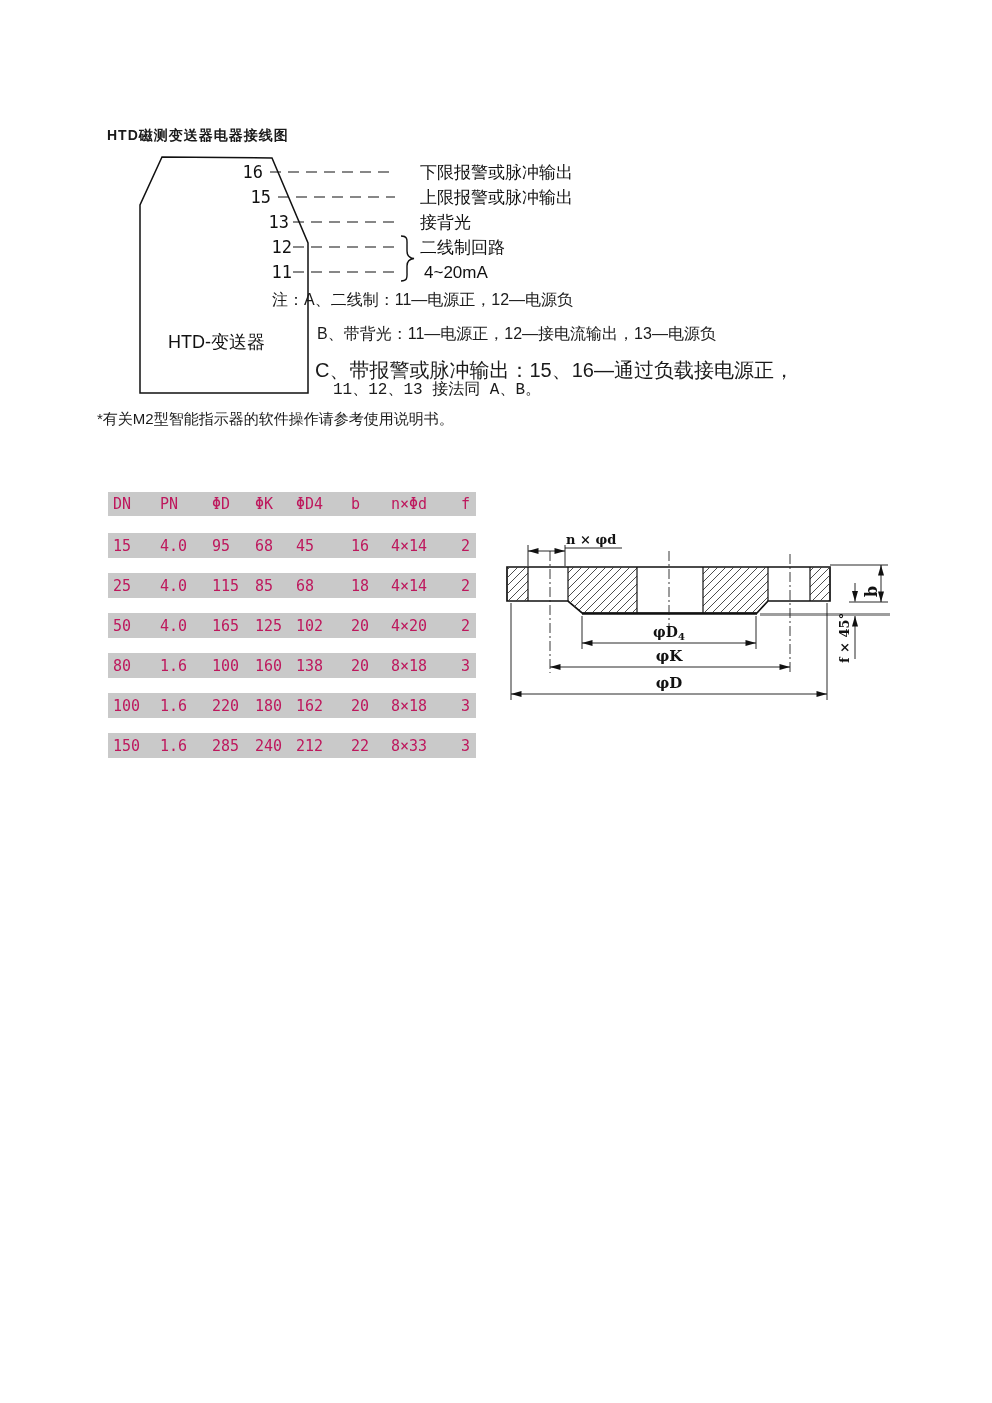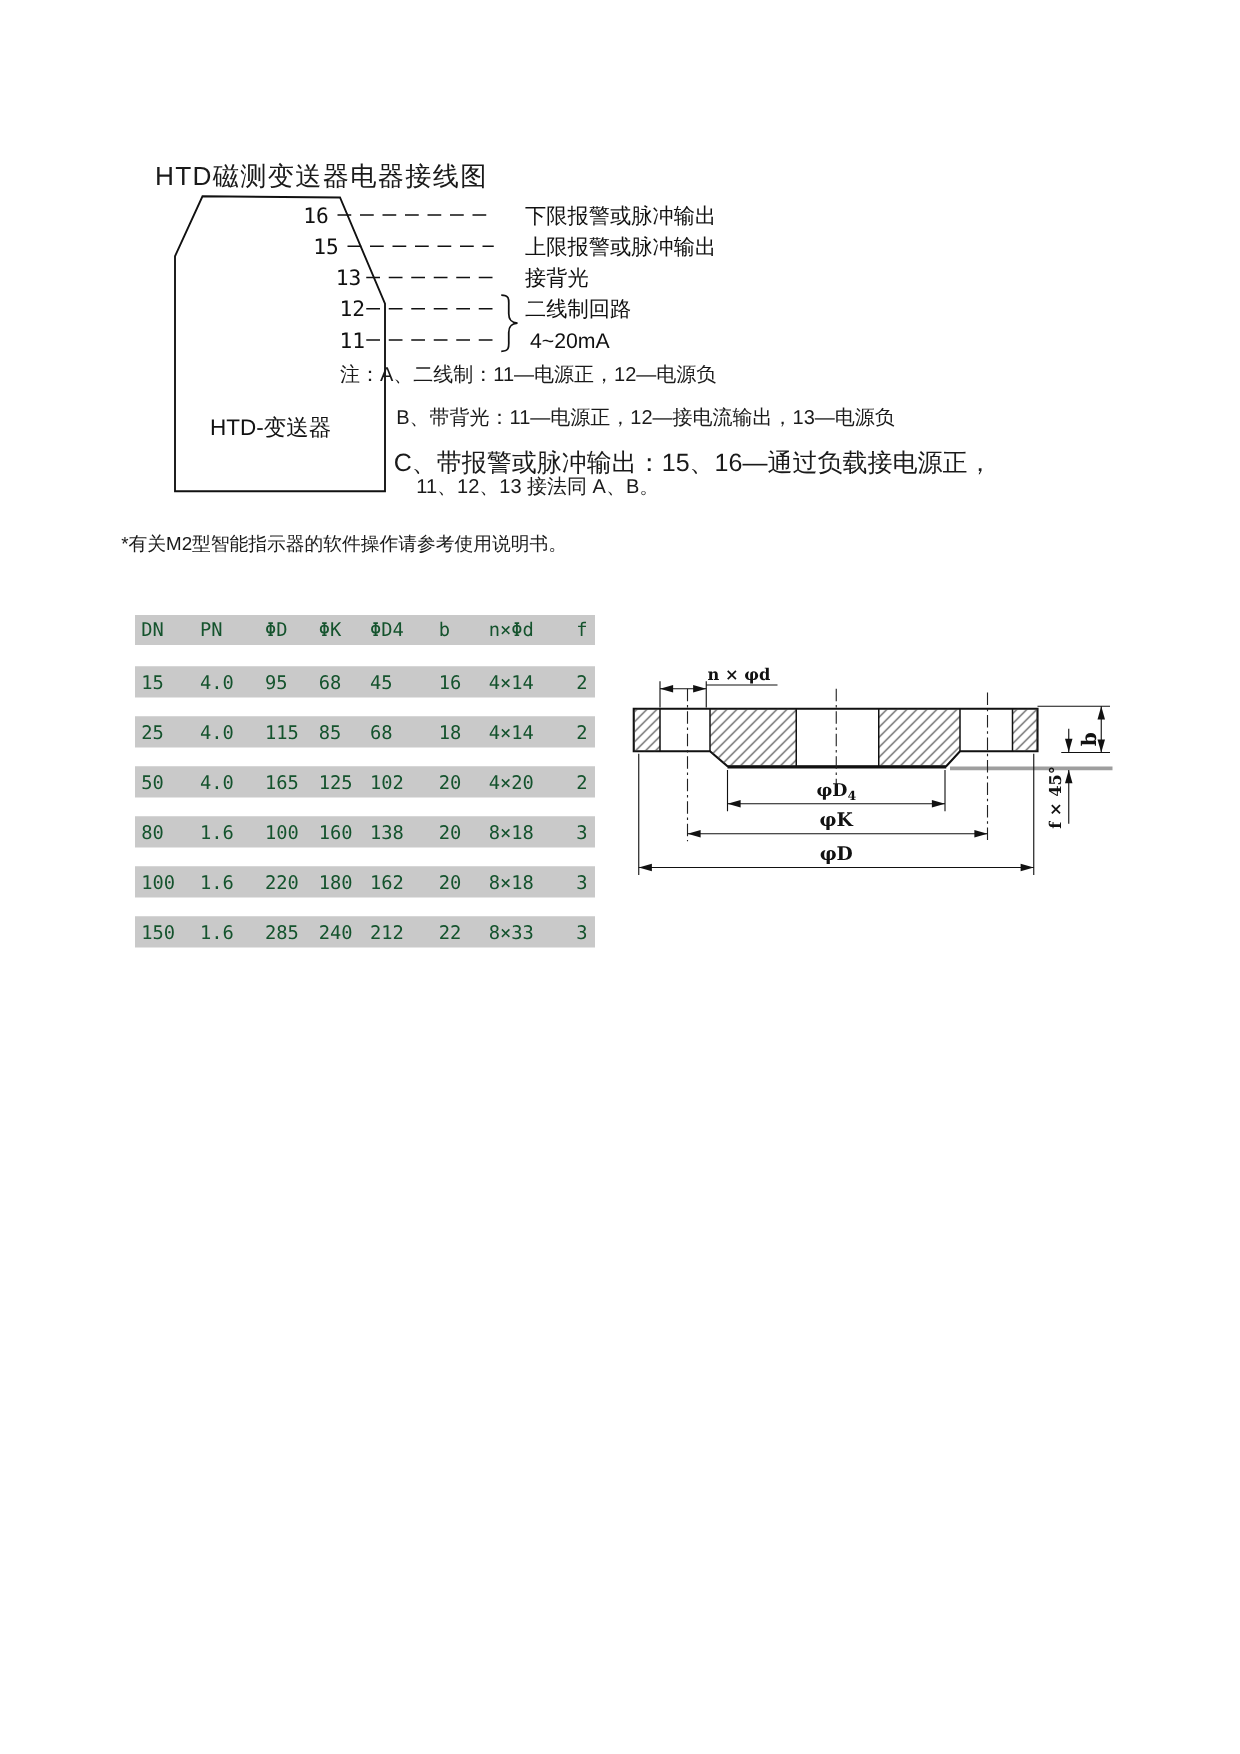--- a/index.html
+++ b/index.html
@@ -3,33 +3,33 @@
 <meta charset="utf-8">
 <style>
   html,body{margin:0;padding:0;background:#ffffff;}
   .page{
     position:relative;width:992px;height:1403px;background:#ffffff;overflow:hidden;
     font-family:"Liberation Sans",sans-serif;color:#1a1a1a;
   }
   .abs{position:absolute;white-space:nowrap;}
   .cjk{font-family:"Liberation Sans",sans-serif;color:#1a1a1a;}
   .mono{font-family:"DejaVu Sans Mono",monospace;}
-  #doc-title{left:124px;top:127px;font-size:21px;letter-spacing:1px;}
+  #doc-title{left:107px;top:127px;font-size:14px;letter-spacing:1px;font-weight:bold;}
   #note-a{left:272px;top:290px;font-size:16px;}
   #note-b{left:317px;top:324px;font-size:16px;}
   #note-c{left:315px;top:357px;font-size:20px;}
-  #note-d{left:333px;top:379px;font-size:16px;}
-  #footnote{left:97px;top:426px;font-size:15px;}
+  #note-d{left:333px;top:379px;font-size:16px;font-family:Liberation Mono, monospace;}
+  #footnote{left:97px;top:410px;font-size:15px;}
   #appendix-caption{left:107px;top:462px;font-size:15px;letter-spacing:0.5px;}
   
   #flange-table{position:absolute;left:108px;top:492px;width:372px;}
   .trow{
     display:flex;align-items:center;background:#c9c9c9;height:25px;
     margin-bottom:15px;font-family:"DejaVu Sans Mono",monospace;font-size:15px;
-    color:#14532d;padding-left:5px;box-sizing:border-box;width:368px;
+    color:#be185d;padding-left:5px;box-sizing:border-box;width:368px;
   }
   .trow.head{height:24px;margin-bottom:17px;}
   .tc{flex:0 0 auto;}
   .c0{width:47px}.c1{width:52px}.c2{width:43px}.c3{width:41px}
   .c4{width:55px}.c5{width:40px}.c6{width:70px}.c7{width:14px}
   svg text{fill:#111;}
   .dimlabel{font-family:"DejaVu Serif",serif;font-weight:bold;}
 </style>
 </head>
 <body>

